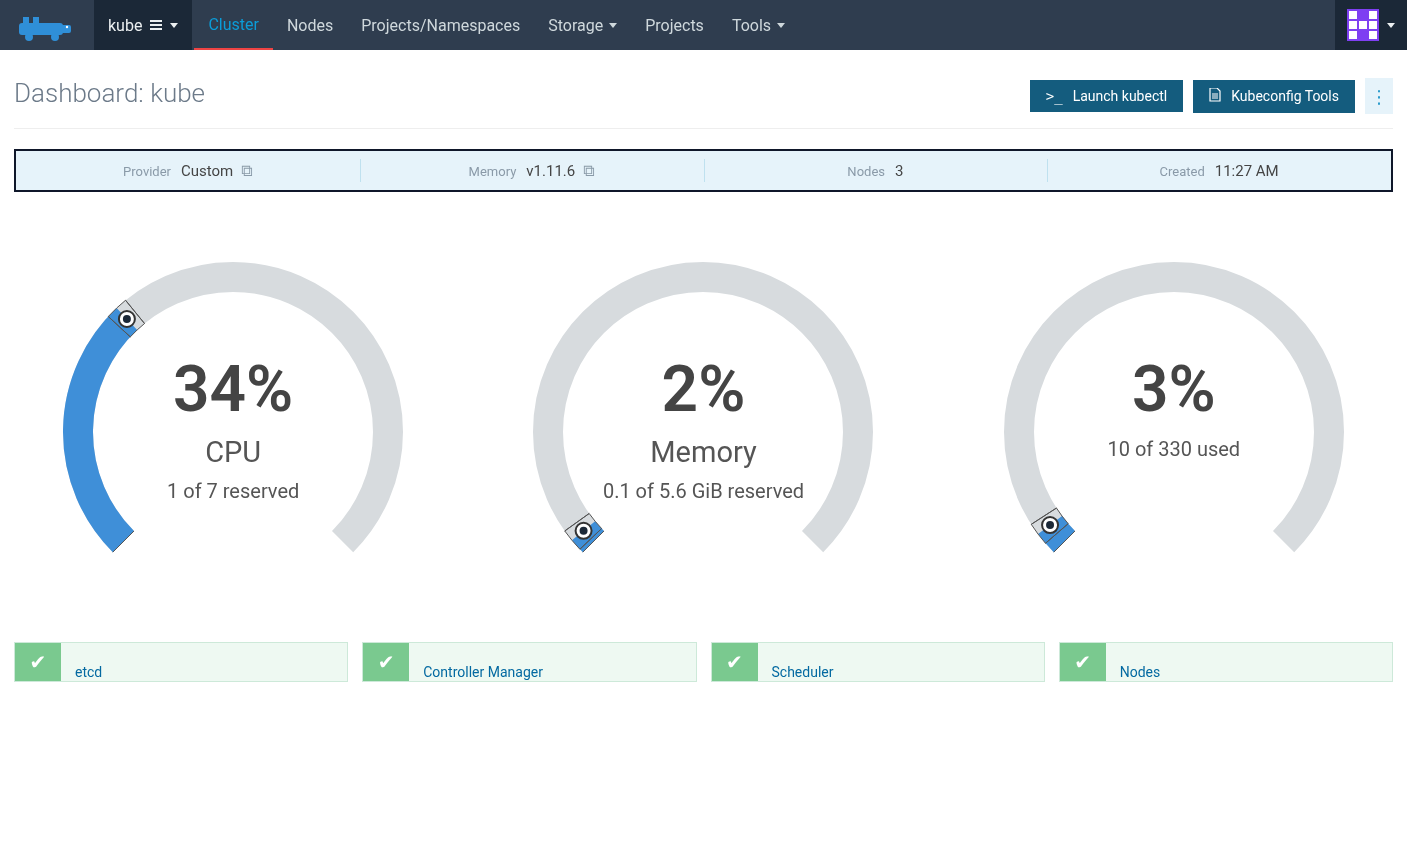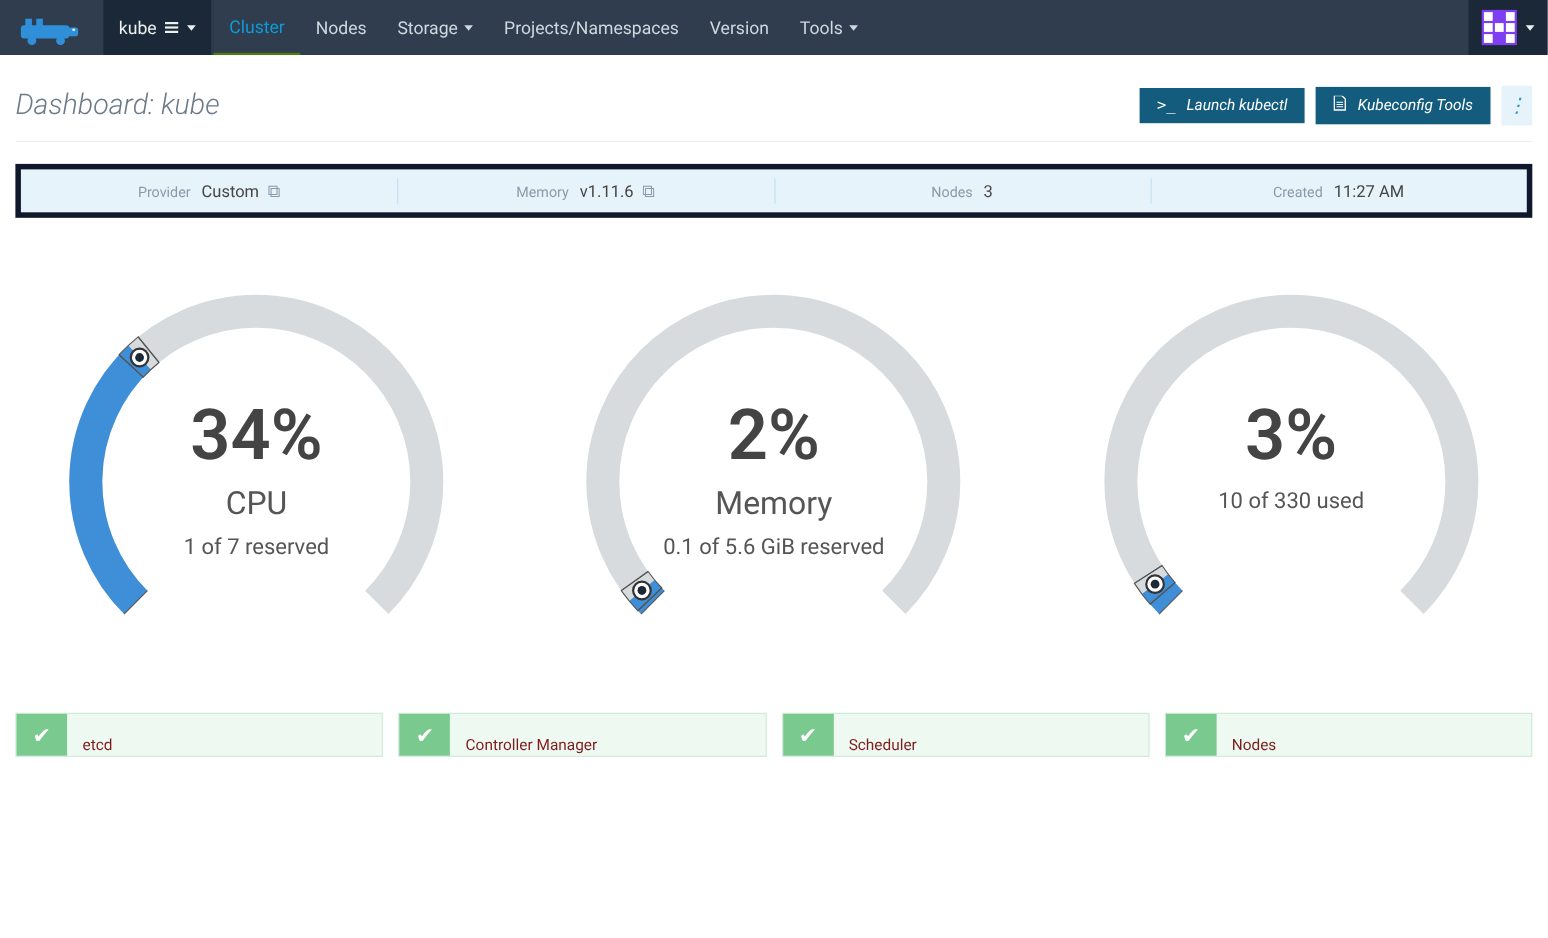--- a/index.html
+++ b/index.html
@@ -4,60 +4,60 @@
 <style>
   * { box-sizing: border-box; margin: 0; padding: 0; }
   body { font-family: -apple-system, BlinkMacSystemFont, "Segoe UI", Roboto, Helvetica, Arial, sans-serif; color: #454545; background: #fff; width: 1407px; }
   
   
   .topnav { display: flex; align-items: center; background: #2f3d4f; height: 50px; color: #ecf0f1; }
   .logo { width: 94px; display: flex; align-items: center; justify-content: center; }
   .cluster-switch { background: #1b2837; height: 50px; display: flex; align-items: center; padding: 0 14px; gap: 8px; color: #ecf0f1; cursor: pointer; border-right: 2px solid #2f3d4f; }
   .nav-items { display: flex; align-items: stretch; height: 50px; }
   .nav-item { display: flex; align-items: center; padding: 0 14px; color: #cfd8dc; cursor: pointer; gap: 6px; }
-  .nav-item.active { color: #0b9cd8; border-bottom: 2px solid #4d7c0f; }
+  .nav-item.active { color: #0b9cd8; border-bottom: 2px solid #ef4444; }
   .spacer { flex: 1; }
   .avatar-wrap { background: #1b2837; height: 50px; display: flex; align-items: center; padding: 0 12px; gap: 8px; cursor: pointer; }
   .avatar { width: 32px; height: 32px; background: #7e3ff2; display: grid; grid-template-columns: repeat(3,1fr); grid-template-rows: repeat(3,1fr); gap: 2px; padding: 2px; }
   .avatar span:nth-child(1),.avatar span:nth-child(3),.avatar span:nth-child(4),.avatar span:nth-child(5),.avatar span:nth-child(6),.avatar span:nth-child(7),.avatar span:nth-child(9){background:#fff;}
   .avatar span { background: #7e3ff2; }
   .caret-down { width: 0; height: 0; border-left: 4px solid transparent; border-right: 4px solid transparent; border-top: 5px solid #ecf0f1; }
   
   
   .page { padding: 0 14px; }
-  .page-header { display: flex; align-items: center; padding: 28px 0 14px 0; border-bottom: 1px solid #eee; font-style: italic; }
+  .page-header { display: flex; align-items: flex-start; padding: 28px 0 14px 0; border-bottom: 1px solid #eee; }
   .page-title { font-size: 26px; font-weight: 300; color: #6c7a89; }
   .page-title-val { color: #6c7a89; }
   .header-actions { margin-left: auto; display: flex; gap: 10px; align-items: center; }
   .btn { background: #145c7e; color: #fff; padding: 8px 16px; display: flex; align-items: center; gap: 10px; cursor: pointer; font-size: 14px; }
   .btn .icon { font-family: monospace; }
   .btn-more { background: #e6f3fa; color: #2196c9; width: 28px; height: 36px; display:flex; align-items:center; justify-content:center; cursor:pointer; font-size:18px; letter-spacing:0; }
   
   
-  .info-bar { display: flex; background: #e6f3fa; border: 5px solid #0f172a; margin-top: 20px; }
+  .info-bar { display: flex; background: #e6f3fa; border: 2px solid #0f172a; margin-top: 20px; }
   .info-cell { flex: 1; text-align: center; padding: 10px 0; position: relative; }
   .info-cell + .info-cell::before { content:""; position:absolute; left:0; top:8px; bottom:8px; width:1px; background:#bfe1ef; }
   .info-label { color: #8a9aa8; font-size: 13px; margin-right: 6px; }
   .info-value { color: #454545; font-size: 15px; }
   .copy-icon { margin-left: 4px; color: #8a9aa8; cursor: pointer; }
   
   
   .gauges { display: flex; justify-content: space-around; padding: 50px 0 40px 0; gap: 32px; }
   .gauge { flex:1; display:flex; flex-direction:column; align-items:center; position:relative; }
   .gauge-svg { width: 420px; height: 340px; }
   .gauge-center { position: absolute; top: 110px; width: 100%; text-align: center; }
   .gauge-percent { font-size: 64px; font-weight: 600; color: #444; }
   .gauge-label { font-size: 29px; color: #555; margin-top: 8px; }
   .gauge-sub { font-size: 20px; color: #555; margin-top: 10px; }
   
   
   .statuses { display: flex; gap: 14px; padding: 20px 0; }
   .status-tile { flex:1; display:flex; align-items:stretch; border:1px solid #cde9d9; background:#eef9f2; height:40px; }
   .status-icon { width:46px; background:#7ac98f; color:#fff; display:flex; align-items:center; justify-content:center; font-size:20px; }
-  .status-label { display:flex; align-items:center; padding:17px 14px; color:#7f1d1d; font-size:14px;margin-top:12px; }
+  .status-label { display:flex; align-items:center; padding:17px 14px; color:#0369a1; font-size:14px;margin-top:12px; }
 
   .chevron { display:inline-block; width:0; height:0; border-left:4px solid transparent; border-right:4px solid transparent; border-top:5px solid currentColor; vertical-align:middle; }
   .bars-icon { display:inline-flex; flex-direction:column; gap:2px; }
   .bars-icon span { width:12px; height:2px; background:#ecf0f1; }
 
   svg .arc-bg { stroke:#d7dbde; }
   svg .arc-fill { stroke:#3f8fd8; }
   svg .tick { stroke:#555; stroke-width:1; fill:none; }
   svg .tick-dot { fill:#fff; stroke:#333; stroke-width:2; }
   svg .tick-dot-inner { fill:#1b2837; }
@@ -87,28 +87,28 @@
     <span class="caret-down"></span>
   </div>
   <div class="nav-items">
     <div class="nav-item active">
       <span>Cluster</span>
     </div>
     <div class="nav-item">
       <span>Nodes</span>
     </div>
     <div class="nav-item">
+      <span>Projects/Namespaces</span>
+    </div>
+    <div class="nav-item">
       <span>Storage</span>
       <span class="chevron"></span>
     </div>
     <div class="nav-item">
-      <span>Projects/Namespaces</span>
-    </div>
-    <div class="nav-item">
-      <span>Version</span>
+      <span>Projects</span>
     </div>
     <div class="nav-item">
       <span>Tools</span>
       <span class="chevron"></span>
     </div>
   </div>
   <div class="spacer"></div>
   <div class="avatar-wrap">
     <div class="avatar">
       <span></span>

